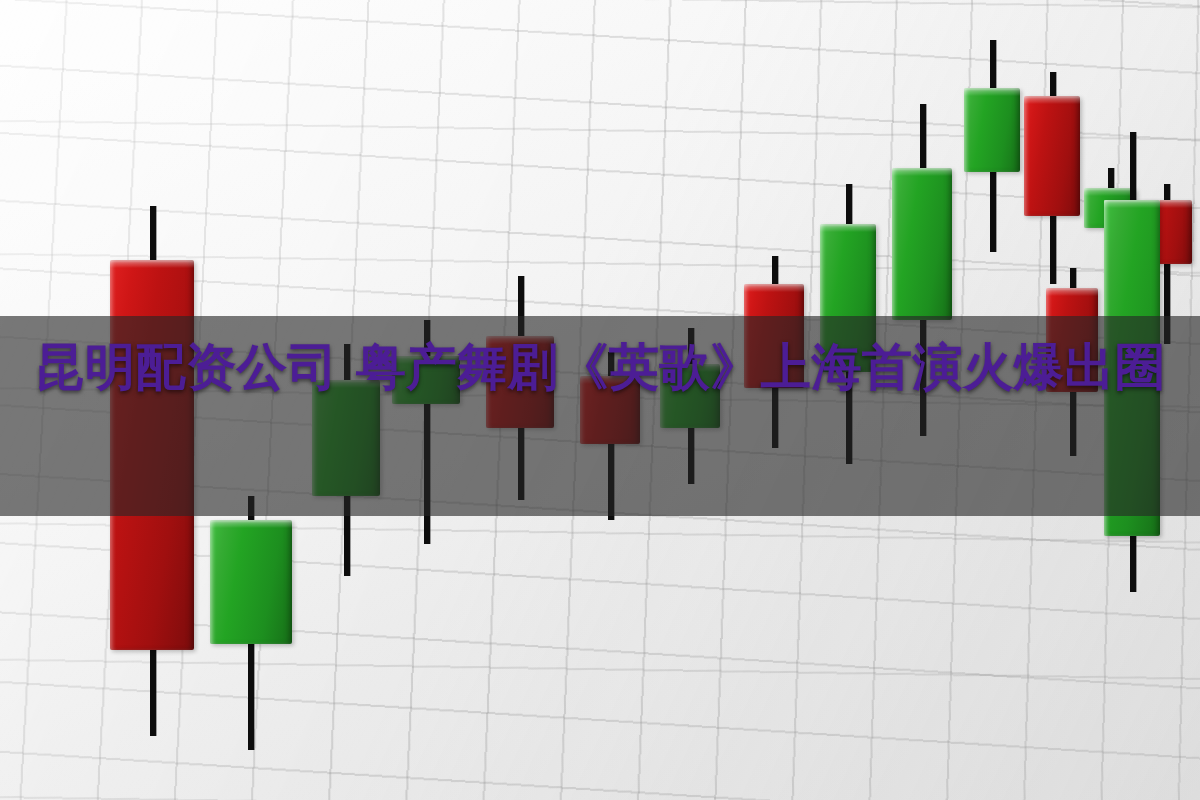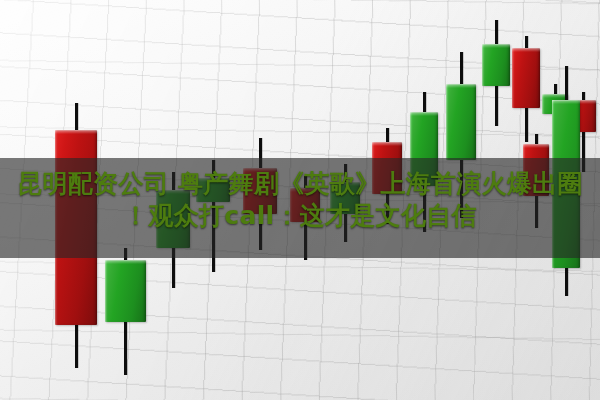--- a/index.html
+++ b/index.html
@@ -193,18 +193,17 @@
         <div class="body down" style="top: 144px; height: 52px;"></div>
       </div>
       <div class="candle" style="left: 552px; width: 28px; top: 0px; height: 400px;">
         <div class="wick" style="top: 66px; height: 230px; background: rgb(13, 13, 13);"></div>
         <div class="body up" style="top: 100px; height: 168px;"></div>
       </div>
     </div>
 
   <div id="band" style="top: 158px; height: 100px; background: rgba(38, 38, 38, 0.62);"></div>
 
-  <div id="headline" style="top: 168px; color: #4d7c0f;">
+  <div id="headline" style="top: 168px; color: #4c1d95;">
     <span class="l1">昆明配资公司 粤产舞剧《英歌》上海首演火爆出圈</span>
-    <span class="l2">！观众打call：这才是文化自信</span>
   </div>
 
 </div>
 
 </body></html>

